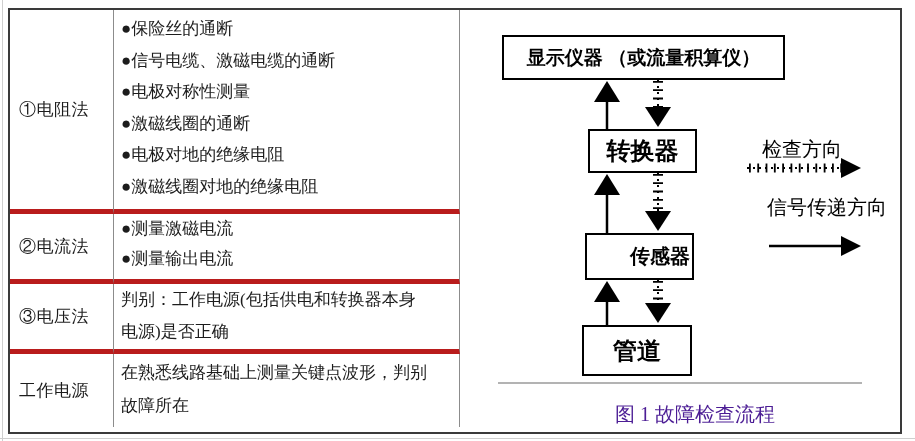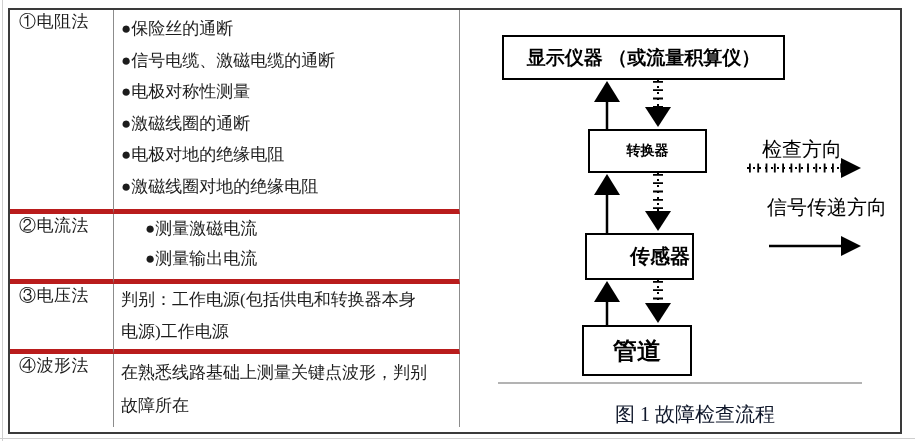--- a/index.html
+++ b/index.html
@@ -16,57 +16,57 @@
     box-sizing:border-box; border:2px solid #3a3a3a; background:#fff;
     display:grid;
     grid-template-columns:104px 346px auto;
     grid-template-rows:204px 70px 70px auto;
   }
   .cell { box-sizing:border-box; }
   .b-r { border-right:1px solid #8c8c8c; }
   .b-b { border-bottom:5px solid #b91c1c; }
 
   .method-cell {
-    display:flex; align-items:flex-start; padding-left:9px;
+    display:flex; align-items:center; padding-left:9px;
     font-size:17px; letter-spacing:0.5px;
   }
   .desc-cell { padding-left:7px; padding-right:2px; font-size:17px; }
   .desc-cell.r1 { padding-top:3px; }
   .desc-cell.r1 .ln { line-height:31.6px; }
-  .desc-cell.r2 .ln { line-height:30px;margin-left:24px; }
+  .desc-cell.r2 .ln { line-height:30px; }
   .desc-cell.r3 .ln { line-height:32px; }
   .desc-cell.r4 { padding-top:2px; }
   .desc-cell.r4 .ln { line-height:33px; }
   .ln { white-space:nowrap; }
 
   
   .diagram-cell { grid-column:3; grid-row:1 / span 5; position:relative; }
   .dbox {
     position:absolute; box-sizing:border-box; border:2px solid #000;
     background:#fff; display:flex; align-items:center; justify-content:center;
     font-family:"Liberation Sans", sans-serif; font-weight:bold; color:#000;
     white-space:nowrap;
   }
   #box-display   { left:42px;  top:25px;  width:283px; height:45px; font-size:19px; }
-  #box-converter { left:128px; top:119px; width:119px; height:44px; font-size:14px; }
+  #box-converter { left:128px; top:119px; width:109px; height:44px; font-size:24px; }
   #box-sensor    { left:125px; top:223px; width:109px; height:47px; font-size:20px;padding-left:41px; }
   #box-pipe      { left:122px; top:315px; width:110px; height:51px; font-size:24px; }
 
   .arrow-svg { position:absolute; left:0; top:0; width:440px; height:422px; }
 
   .legend-label {
     position:absolute; font-family:"Liberation Sans", sans-serif;
     font-weight:normal; font-size:20px; color:#000; white-space:nowrap;
   }
   #legend-check  { left:302px; top:126px; }
   #legend-signal { left:272px; top:184px;margin-left:35px; }
 
   .fig-caption {
     position:absolute; left:95px; top:391px; width:280px;
-    text-align:center; font-size:20px; color:#0f172a; white-space:nowrap;
+    text-align:center; font-size:20px; color:#4c1d95; white-space:nowrap;
   }
 </style>
 </head>
 <body>
 
 <div class="page">
   <div class="edge-left"></div>
   <div class="edge-bottom"></div>
 
   <div class="grid">
@@ -155,25 +155,25 @@
     <div class="cell desc-cell r2 b-r b-b">
       <div class="ln">●测量激磁电流</div>
       <div class="ln">●测量输出电流</div>
     </div>
 
     <div class="cell method-cell b-r b-b">
       <span>③电压法</span>
     </div>
     <div class="cell desc-cell r3 b-r b-b">
       <div class="ln">判别：工作电源(包括供电和转换器本身</div>
-      <div class="ln">电源)工作电源</div>
+      <div class="ln">电源)是否正确</div>
     </div>
 
     <div class="cell method-cell b-r">
-      <span>④波形法</span>
+      <span>工作电源</span>
     </div>
     <div class="cell desc-cell r4 b-r">
       <div class="ln">在熟悉线路基础上测量关键点波形，判别</div>
       <div class="ln">故障所在</div>
     </div>
 
   </div>
 </div>
 
 </body></html>

